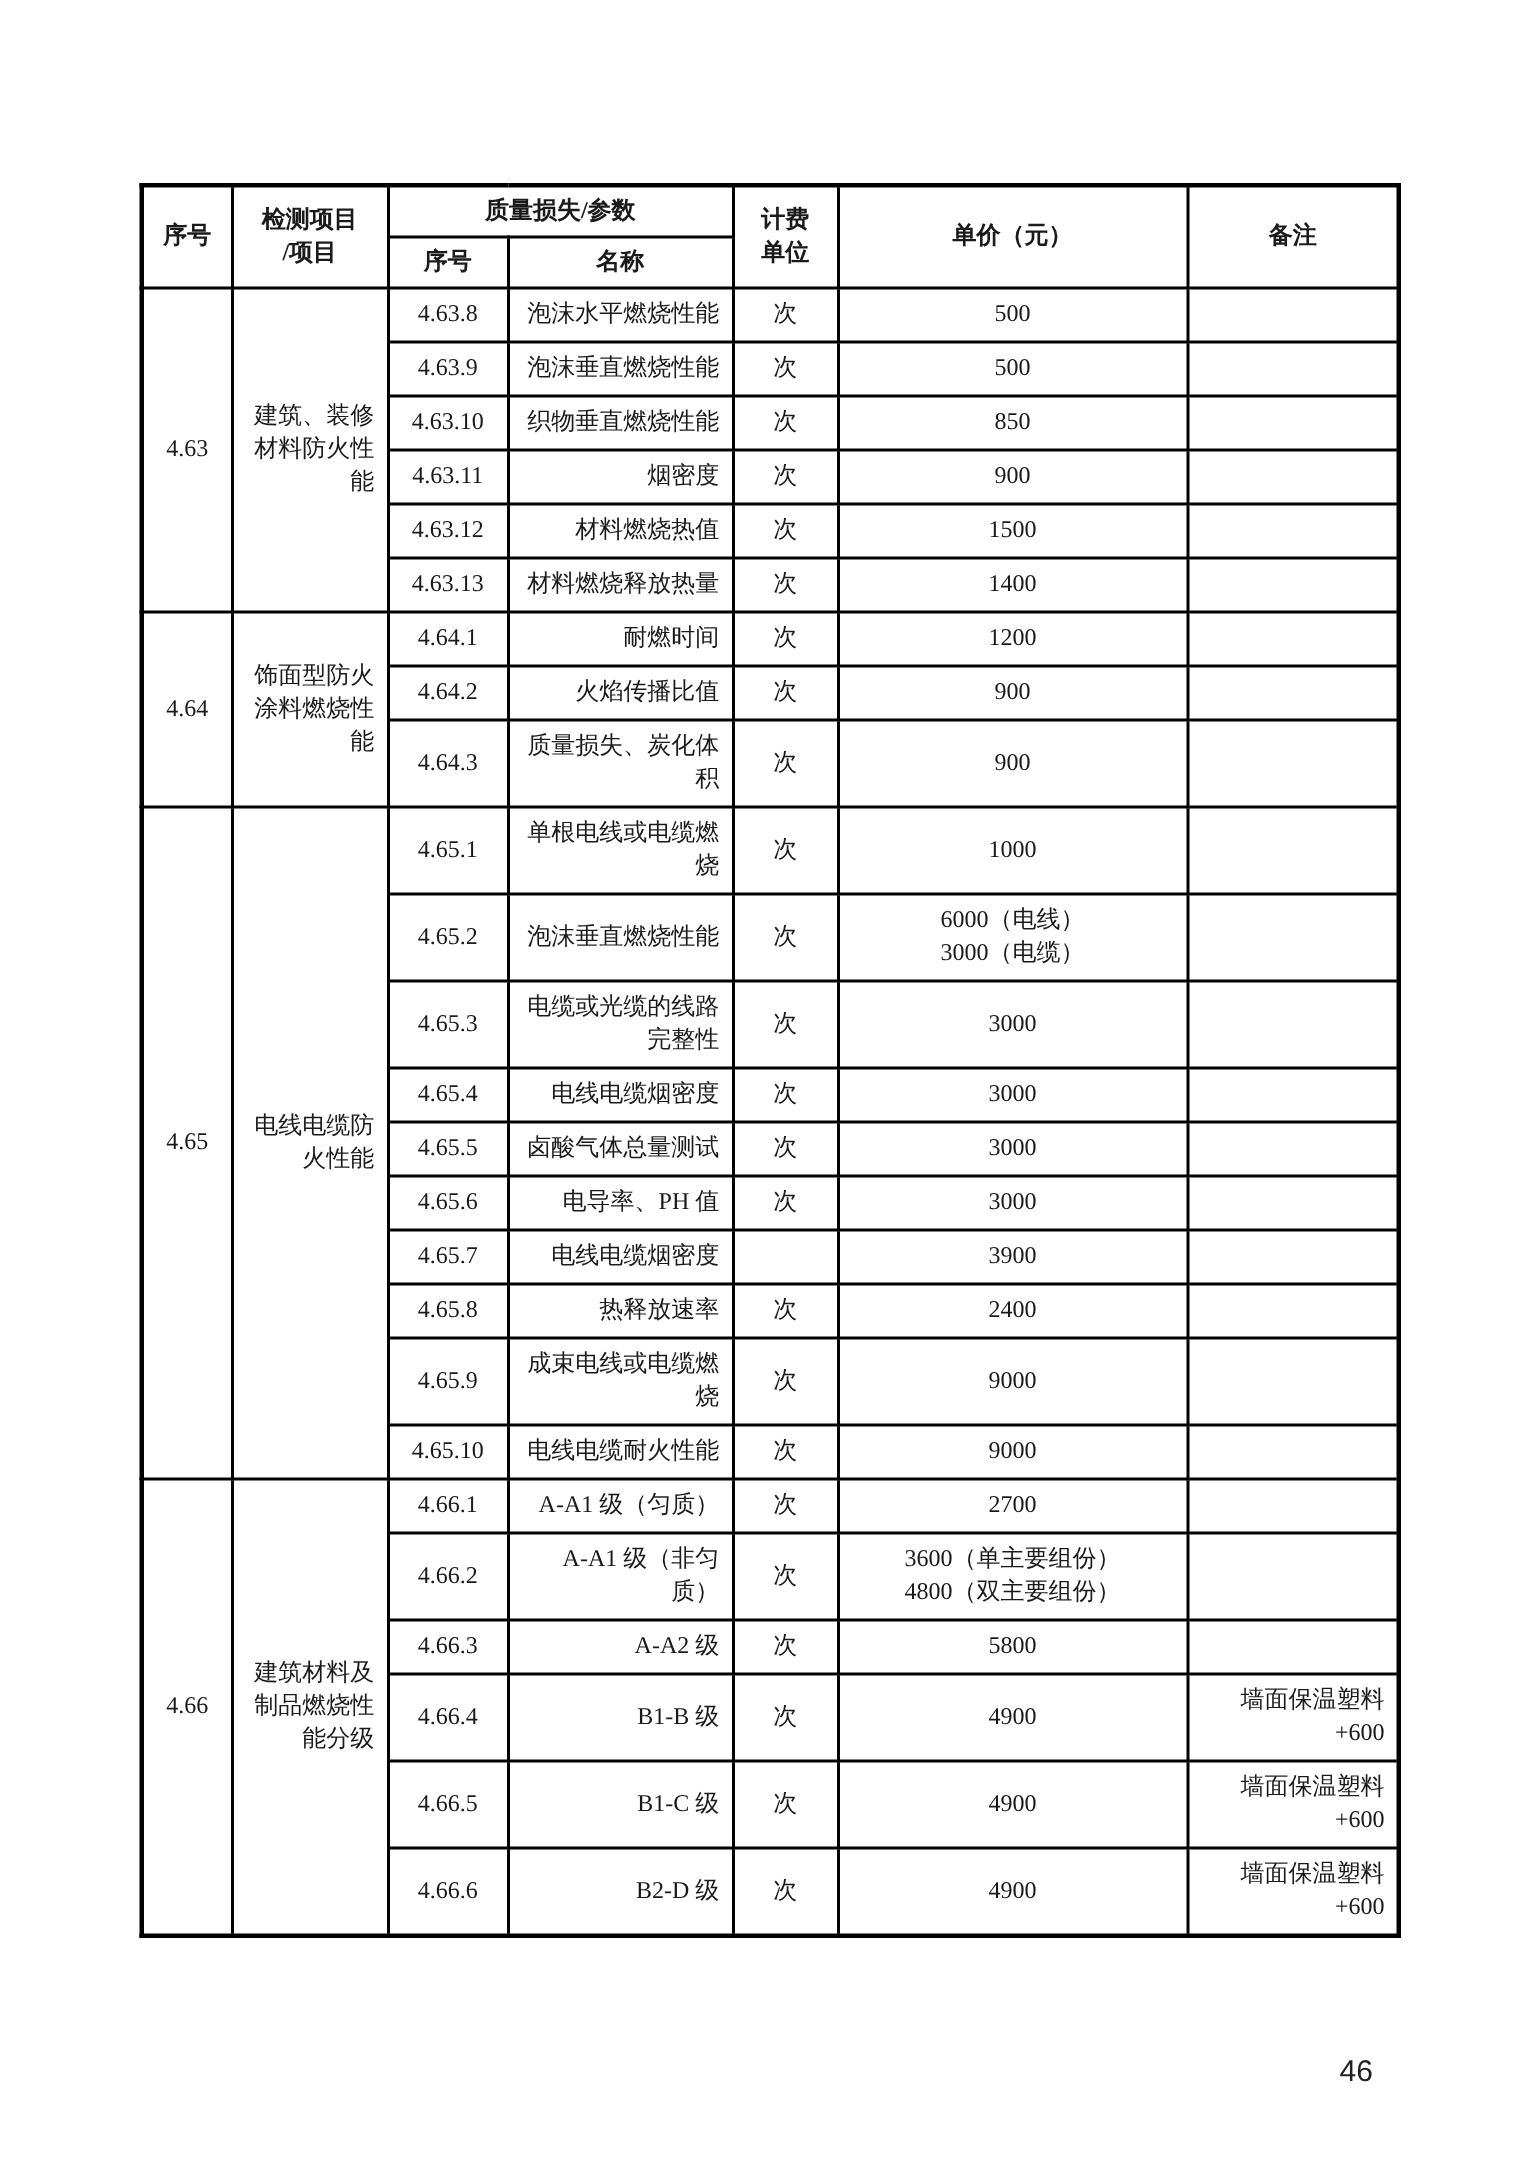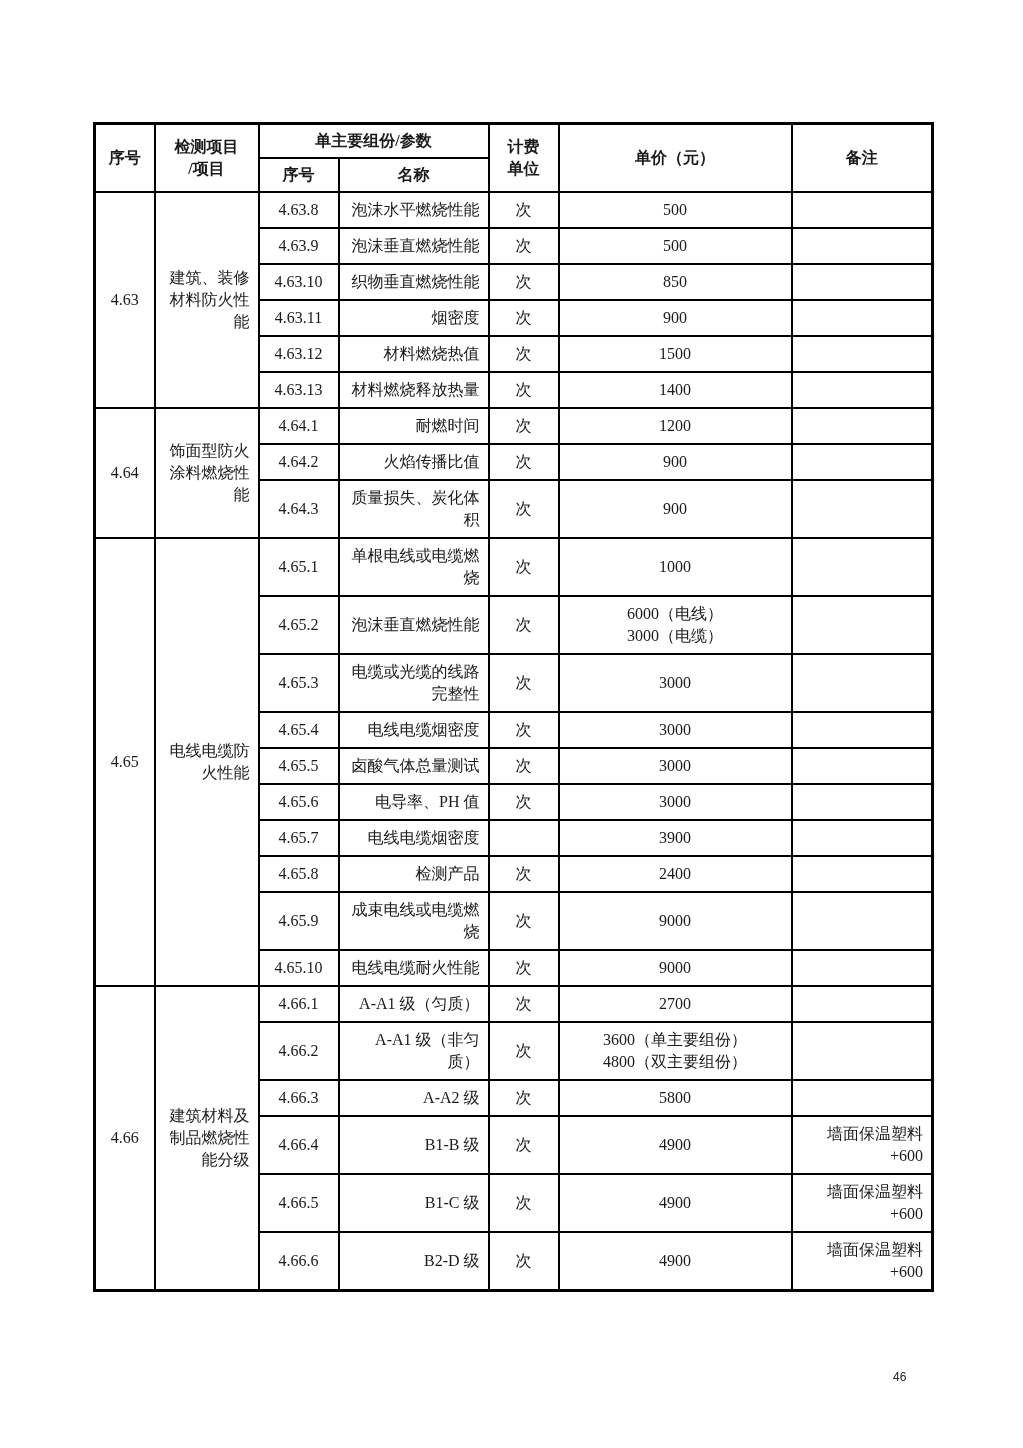--- a/index.html
+++ b/index.html
@@ -42,21 +42,21 @@
   }
   .cell-center { text-align: center; }
   .cell-left   { text-align: right; }
   .name-cell   { padding-left: 10px; padding-right: 14px; }
   .product-cell{ padding-left: 9px;  padding-right: 9px; }
   .remark-cell { padding-left: 9px;  padding-right: 6px; }
   .page-number {
     position: absolute;
     left: 893px;
     top: 1370px;
-    font-size: 12px;
+    font-size: 20px;
     font-family: "Liberation Sans", "DejaVu Sans", sans-serif;
     color: #222;
   }
 </style>
 </head>
 <body>
 
 <div class="page">
 
   <table class="fee-table">
@@ -67,21 +67,21 @@
       <col style="width:150px">
       <col style="width:70px">
       <col style="width:233px">
       <col style="width:141px">
     </colgroup>
     <thead>
       <tr>
         <th rowspan="2">序号</th>
         <th rowspan="2">检测项目
 /项目</th>
-        <th colspan="2">单主要组份/参数</th>
+        <th colspan="2">质量损失/参数</th>
         <th rowspan="2">计费
 单位</th>
         <th rowspan="2">单价（元）</th>
         <th rowspan="2">备注</th>
       </tr>
       <tr>
         <th>序号</th>
         <th>名称</th>
       </tr>
     </thead>
@@ -200,21 +200,21 @@
         </tr>
         <tr>
           <td class="cell-center">4.65.7</td>
           <td class="cell-left name-cell">电线电缆烟密度</td>
           <td class="cell-center"></td>
           <td class="cell-center">3900</td>
           <td class="cell-left remark-cell"></td>
         </tr>
         <tr>
           <td class="cell-center">4.65.8</td>
-          <td class="cell-left name-cell">检测产品</td>
+          <td class="cell-left name-cell">热释放速率</td>
           <td class="cell-center">次</td>
           <td class="cell-center">2400</td>
           <td class="cell-left remark-cell"></td>
         </tr>
         <tr>
           <td class="cell-center">4.65.9</td>
           <td class="cell-left name-cell">成束电线或电缆燃烧</td>
           <td class="cell-center">次</td>
           <td class="cell-center">9000</td>
           <td class="cell-left remark-cell"></td>

